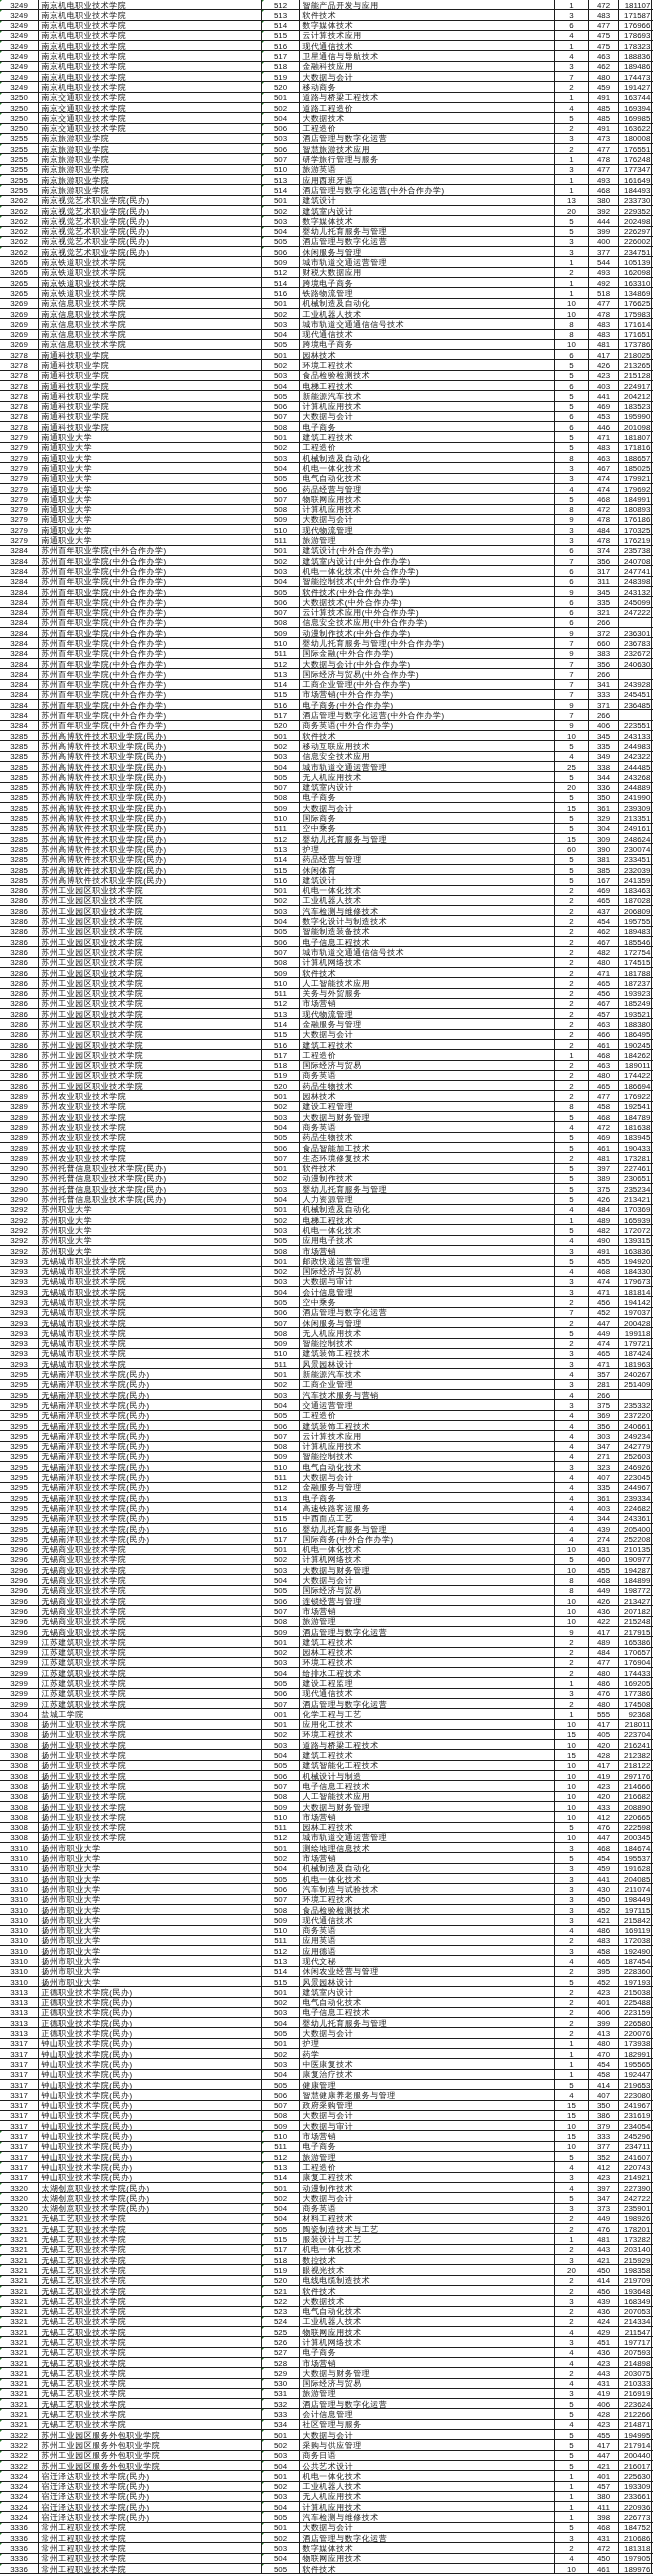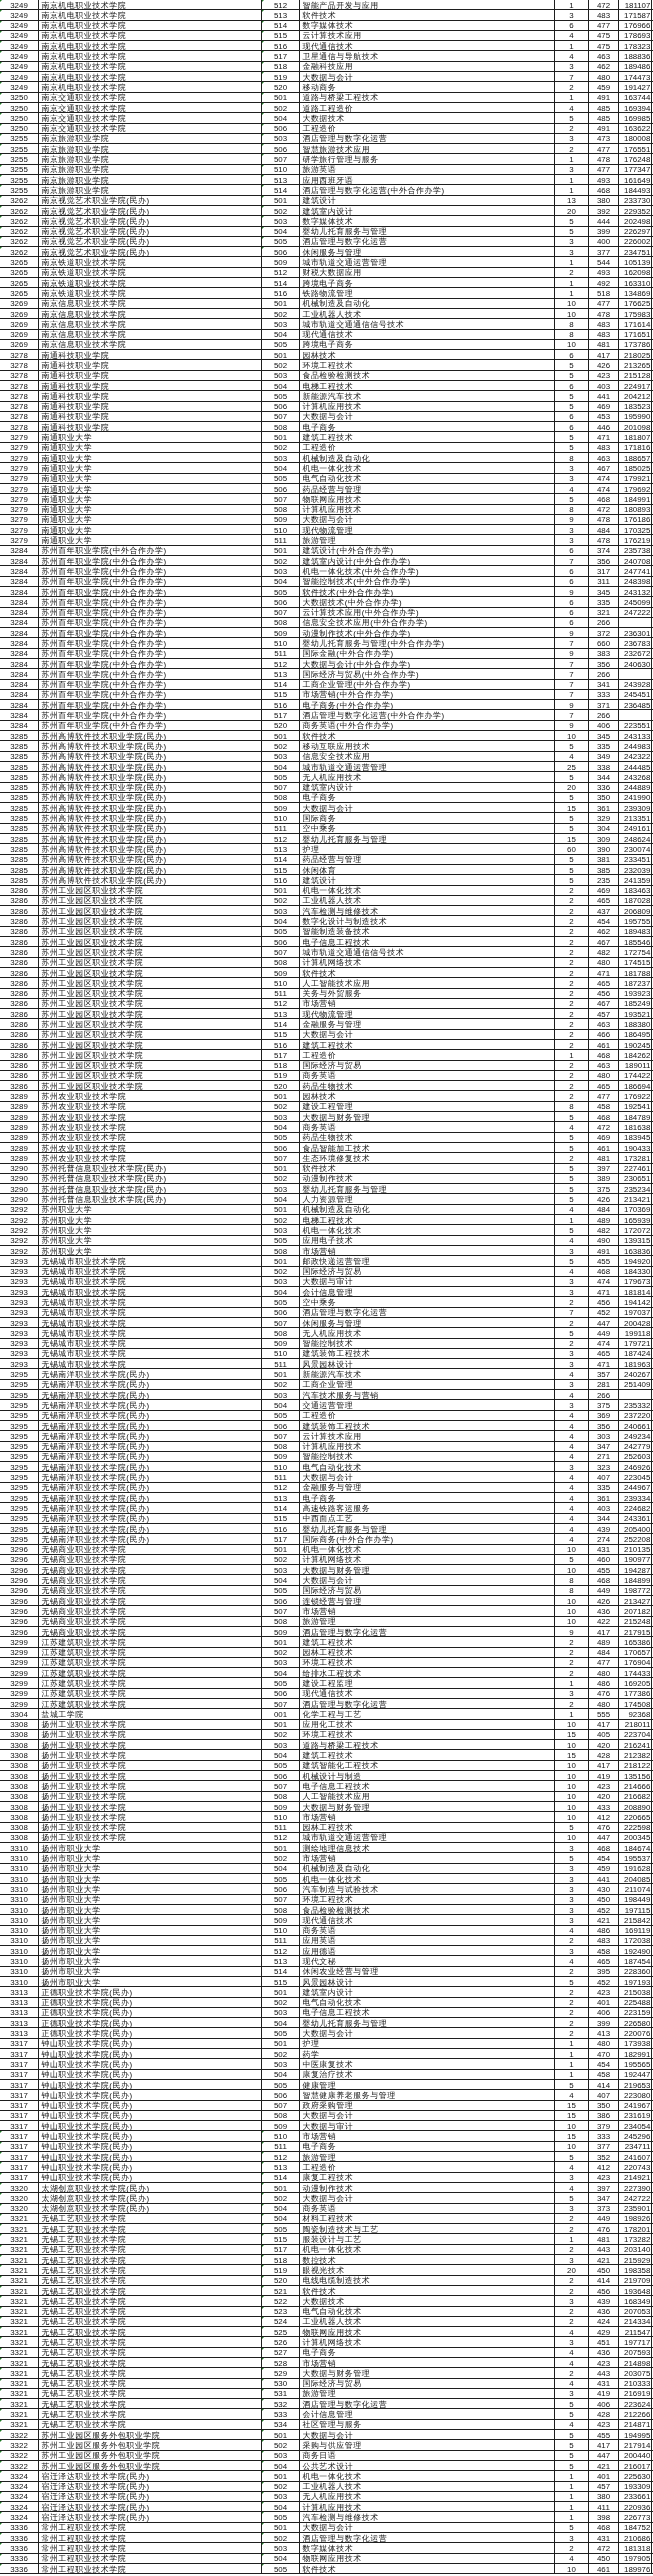--- a/index.html
+++ b/index.html
@@ -821,21 +821,21 @@
       <div class="cell c-plan"><span>5</span></div>
       <div class="cell c-score"><span>385</span></div>
       <div class="cell c-rank"><span>232039</span></div>
     </div>
     <div class="row">
       <div class="cell c-id"><span>3285</span></div>
       <div class="cell c-school"><span>苏州高博软件技术职业学院(民办)</span></div>
       <div class="cell c-code"><span>516</span></div>
       <div class="cell c-major"><span>建筑设计</span></div>
       <div class="cell c-plan"><span>5</span></div>
-      <div class="cell c-score"><span>235</span></div>
+      <div class="cell c-score"><span>167</span></div>
       <div class="cell c-rank"><span>241359</span></div>
     </div>
     <div class="row">
       <div class="cell c-id"><span>3286</span></div>
       <div class="cell c-school"><span>苏州工业园区职业技术学院</span></div>
       <div class="cell c-code"><span>501</span></div>
       <div class="cell c-major"><span>机电一体化技术</span></div>
       <div class="cell c-plan"><span>2</span></div>
       <div class="cell c-score"><span>469</span></div>
       <div class="cell c-rank"><span>183463</span></div>
@@ -1605,21 +1605,21 @@
       <div class="cell c-score"><span>417</span></div>
       <div class="cell c-rank"><span>218122</span></div>
     </div>
     <div class="row">
       <div class="cell c-id"><span>3308</span></div>
       <div class="cell c-school"><span>扬州工业职业技术学院</span></div>
       <div class="cell c-code"><span>506</span></div>
       <div class="cell c-major"><span>机械设计与制造</span></div>
       <div class="cell c-plan"><span>10</span></div>
       <div class="cell c-score"><span>419</span></div>
-      <div class="cell c-rank"><span>135156</span></div>
+      <div class="cell c-rank"><span>297176</span></div>
     </div>
     <div class="row">
       <div class="cell c-id"><span>3308</span></div>
       <div class="cell c-school"><span>扬州工业职业技术学院</span></div>
       <div class="cell c-code"><span>507</span></div>
       <div class="cell c-major"><span>电子信息工程技术</span></div>
       <div class="cell c-plan"><span>10</span></div>
       <div class="cell c-score"><span>423</span></div>
       <div class="cell c-rank"><span>214666</span></div>
     </div>

